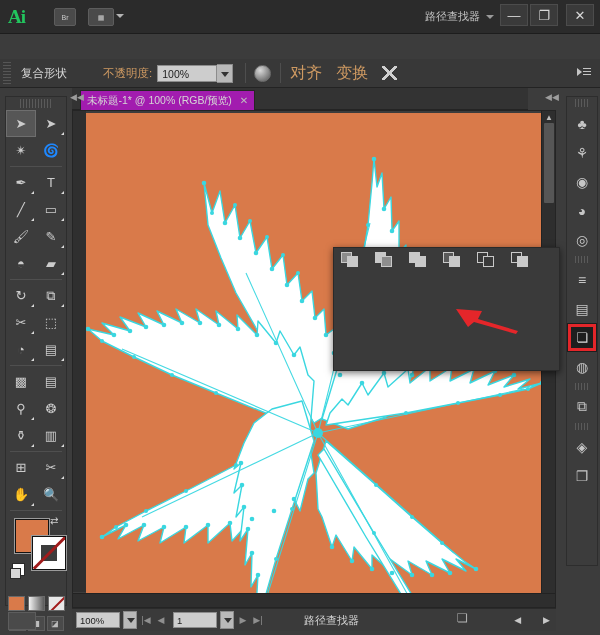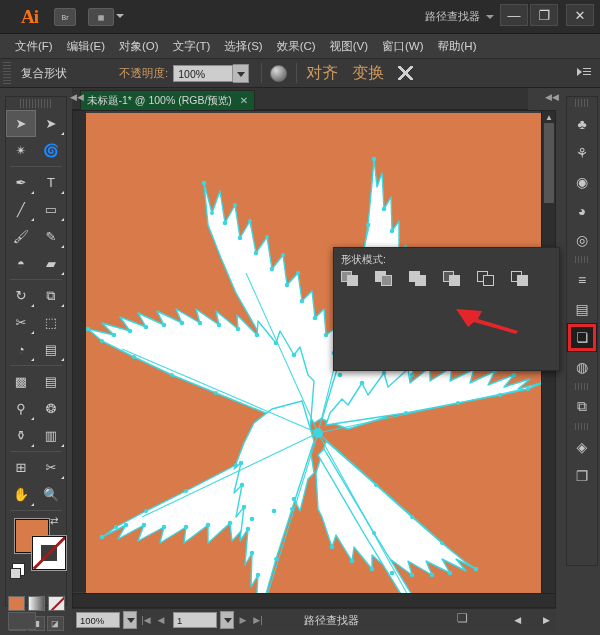--- a/index.html
+++ b/index.html
@@ -12,23 +12,23 @@
   #app { position: relative; width: 600px; height: 635px; background: #3c3c3c; }
 
   
   #titlebar {
     position: absolute; left:0; top:0; width:600px; height:34px;
     background: #2b2b2b;
     border-bottom: 1px solid #1d1d1d;
   }
   #ai-logo {
     position:absolute; left:8px; top:5px; width:30px; height:24px;
-    color:#f97316; font-size:19px; font-weight:bold;
+    color:#22c55e; font-size:19px; font-weight:bold;
     font-family:"Liberation Serif", serif; letter-spacing:-1px;
-    line-height:24px; text-align:right;
+    line-height:24px; text-align:left;
   }
   .tb-btn {
     position:absolute; top:8px; width:22px; height:18px;
     background:#4a4a4a; border:1px solid #5d5d5d; border-radius:2px;
     color:#c9c9c9; font-size:7px; text-align:center; line-height:17px;
   }
   #br-btn { left:54px; }
   #ws-btn { left:88px; width:26px; }
   #ws-caret {
     position:absolute; left:116px; top:14px;
@@ -65,21 +65,21 @@
   #ctrlbar {
     position:absolute; left:0; top:59px; width:600px; height:29px;
     background:#383838; border-bottom:1px solid #232323;
     display:flex; align-items:center;
   }
   #ctrl-grip {
     width:8px; height:22px; margin-left:3px;
     background:repeating-linear-gradient(to bottom,#565656 0 1px,transparent 1px 3px);
   }
   #shape-label { color:#d6d6d6; font-size:11.5px; margin-left:10px; }
-  #opacity-label { color:#cf9a62; font-size:11.5px; margin-left:52px; }
+  #opacity-label { color:#cf9a62; font-size:11.5px; margin-left:36px; }
   #opacity-box {
     margin-left:5px; width:60px; height:17px; background:#cdcdcd;
     border:1px solid #8c8c8c; color:#1c1c1c; font-size:10.5px;
     line-height:16px; padding-left:4px;
   }
   #opacity-drop {
     width:16px; height:19px; background:#b9b9b9; border:1px solid #8c8c8c;
     border-left:none; position:relative;
   }
   #opacity-drop::after{
@@ -177,21 +177,21 @@
     color:#bdbdbd; font-size:8px; text-align:center; line-height:14px;
   }
 
   
   #doc-tabbar {
     position:absolute; left:72px; top:88px; width:456px; height:22px;
     background:#333333; border-bottom:1px solid #242424;
   }
   #doc-tab {
     position:absolute; left:8px; top:2px; height:20px;
-    background:#14532d; border:1px solid #262626; border-bottom:none;
+    background:#a21caf; border:1px solid #262626; border-bottom:none;
     padding:0 6px; color:#d5d5d5; font-size:10.5px; line-height:19px;
     display:flex; align-items:center; gap:8px;
   }
   #doc-tab-close { color:#bdbdbd; font-size:10px; }
   #dock-arrow-l {
     position:absolute; left:70px; top:92px; color:#9d9d9d; font-size:9px;
   }
   #dock-arrow-r {
     position:absolute; left:545px; top:92px; color:#9d9d9d; font-size:9px;
   }
@@ -350,31 +350,20 @@
     <div class="tb-btn" id="br-btn">Br</div>
     <div class="tb-btn" id="ws-btn">▦</div>
     <div id="ws-caret"></div>
     <div id="workspace-label">路径查找器</div>
     <div id="workspace-caret"></div>
     <div class="wbtn" id="w-min">—</div>
     <div class="wbtn" id="w-max">❐</div>
     <div class="wbtn" id="w-close">✕</div>
   </div>
 
-  <div id="menubar">
-    <div class="menu-item">文件(F)</div>
-    <div class="menu-item">编辑(E)</div>
-    <div class="menu-item">对象(O)</div>
-    <div class="menu-item">文字(T)</div>
-    <div class="menu-item">选择(S)</div>
-    <div class="menu-item">效果(C)</div>
-    <div class="menu-item">视图(V)</div>
-    <div class="menu-item">窗口(W)</div>
-    <div class="menu-item">帮助(H)</div>
-  </div>
 
   <div id="ctrlbar">
     <div id="ctrl-grip"></div>
     <div id="shape-label">复合形状</div>
     <div id="opacity-label">不透明度:</div>
     <div id="opacity-box" placeholder="100%">100%</div>
     <div id="opacity-drop"></div>
     <div id="sep1"></div>
     <div id="opacity-icon"></div>
     <div id="sep2"></div>
@@ -627,21 +616,20 @@
 
     <div id="vscroll">
       <div class="scroll-arrow" style="top:2px">▲</div>
       <div id="vscroll-thumb"></div>
     </div>
     <div id="hscroll"></div>
   </div>
 
   <div id="pathfinder">
 
-    <div class="pf-section-label">形状模式:</div>
 
 
 
     <div id="pf-row2">
       <div class="pf-icon2">
           <i class="a"></i>
           <i class="b"></i>
         </div>
       <div class="pf-icon2">
           <i class="a" style="background:#c9c9c9"></i>

